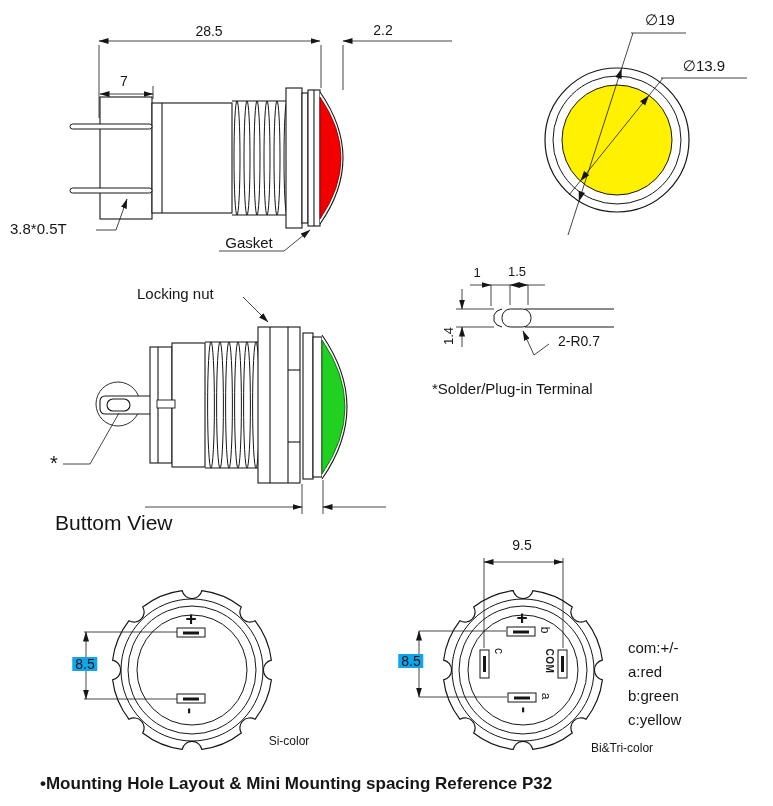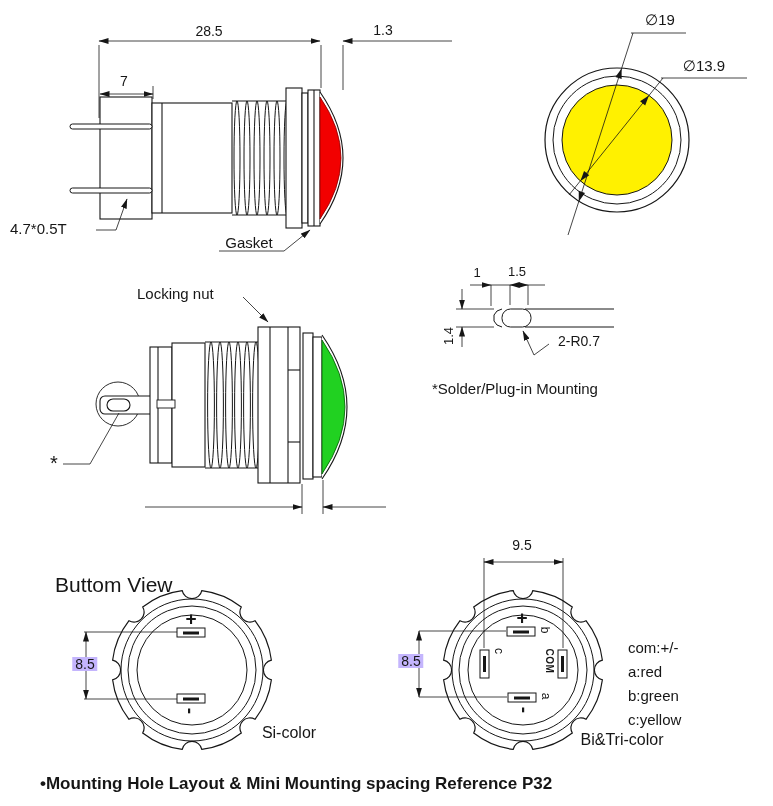--- a/index.html
+++ b/index.html
@@ -4,22 +4,22 @@
 <style>
   html,body{margin:0;padding:0;}
   body{width:773px;height:806px;background:#ffffff;position:relative;overflow:hidden;
        font-family:"Liberation Sans","DejaVu Sans",sans-serif;color:#161616;}
   #stage{position:absolute;left:0;top:0;width:773px;height:806px;border-radius:28px;}
   svg{position:absolute;left:0;top:0;}
   .lbl{position:absolute;transform:translate(-50%,-50%);white-space:nowrap;font-size:14px;color:#161616;line-height:1;}
   .l-left{transform:translate(0,-50%);}
   .rot90{transform:translate(-50%,-50%) rotate(90deg);}
   .rotm90{transform:translate(-50%,-50%) rotate(-90deg);}
-  .bg{background:#c4b5fd;padding:0 3px;}
-  .f13{font-size:13px;} .f15{font-size:15px;} .f16{font-size:16px;} .f17{font-size:17px;font-weight:bold;}
+  .bg{background:#0ea5e9;padding:0 3px;}
+  .f13{font-size:13px;} .f15{font-size:15px;} .f16{font-size:12px;margin-top:8px;} .f17{font-size:17px;font-weight:bold;}
   .f20{font-size:20px;} .f21{font-size:21px;}
   .plus{font-size:19px;font-weight:bold;}
   .pin-letter{font-size:12px;}
   .com{font-size:10px;font-weight:bold;letter-spacing:.5px;}
 </style>
 </head>
 <body>
 
 <div id="stage">
 
@@ -176,38 +176,38 @@
     <rect x="508" y="693" width="28" height="9" fill="#fff" stroke-width="1"></rect>
     <rect x="514" y="696.5" width="16" height="3" fill="#161616" stroke="none"></rect>
     <rect x="480" y="650" width="9" height="28" fill="#fff" stroke-width="1"></rect>
     <rect x="483" y="656" width="3" height="16" fill="#161616" stroke="none"></rect>
     <rect x="558" y="650" width="9" height="28" fill="#fff" stroke-width="1"></rect>
     <rect x="561" y="656" width="3" height="16" fill="#161616" stroke="none"></rect>
   </g>
 </svg>
 
 <div class="lbl" style="left:209px;top:31px;">28.5</div>
-<div class="lbl" style="left:383px;top:30px;">1.3</div>
+<div class="lbl" style="left:383px;top:30px;">2.2</div>
 <div class="lbl" style="left:124px;top:81px;">7</div>
-<div class="lbl l-left f15" style="left:10px;top:228px;">4.7*0.5T</div>
+<div class="lbl l-left f15" style="left:10px;top:228px;">3.8*0.5T</div>
 <div class="lbl f15" style="left:249px;top:242px;">Gasket</div>
 
 <div class="lbl f15" style="left:660px;top:19px;">∅19</div>
 <div class="lbl f15" style="left:704px;top:65px;">∅13.9</div>
 
 <div class="lbl f13" style="left:477px;top:272px;">1</div>
 <div class="lbl f13" style="left:517px;top:271px;">1.5</div>
 <div class="lbl f13 rotm90" style="left:448px;top:336px;">1.4</div>
 <div class="lbl" style="left:579px;top:341px;">2-R0.7</div>
-<div class="lbl l-left f15" style="left:432px;top:388px;">*Solder/Plug-in Mounting</div>
+<div class="lbl l-left f15" style="left:432px;top:388px;">*Solder/Plug-in Terminal</div>
 
 <div class="lbl l-left f15" style="left:137px;top:293px;">Locking nut</div>
 <div class="lbl f20" style="left:54px;top:463px;">*</div>
 
-<div class="lbl l-left f21" style="left:55px;top:584px;text-align:right;">Buttom View</div>
+<div class="lbl l-left f21" style="left:55px;top:522px;text-align:right;">Buttom View</div>
 
 <div class="lbl bg" style="left:85px;top:664px;">8.5</div>
 <div class="lbl plus" style="left:191px;top:618px;">+</div>
 <div class="lbl plus rot90" style="left:190px;top:711px;">-</div>
 <div class="lbl f16" style="left:289px;top:733px;">Si-color</div>
 
 <div class="lbl" style="left:522px;top:545px;">9.5</div>
 <div class="lbl bg" style="left:411px;top:661px;">8.5</div>
 <div class="lbl plus" style="left:522px;top:617px;">+</div>
 <div class="lbl plus rot90" style="left:524px;top:710px;">-</div>

